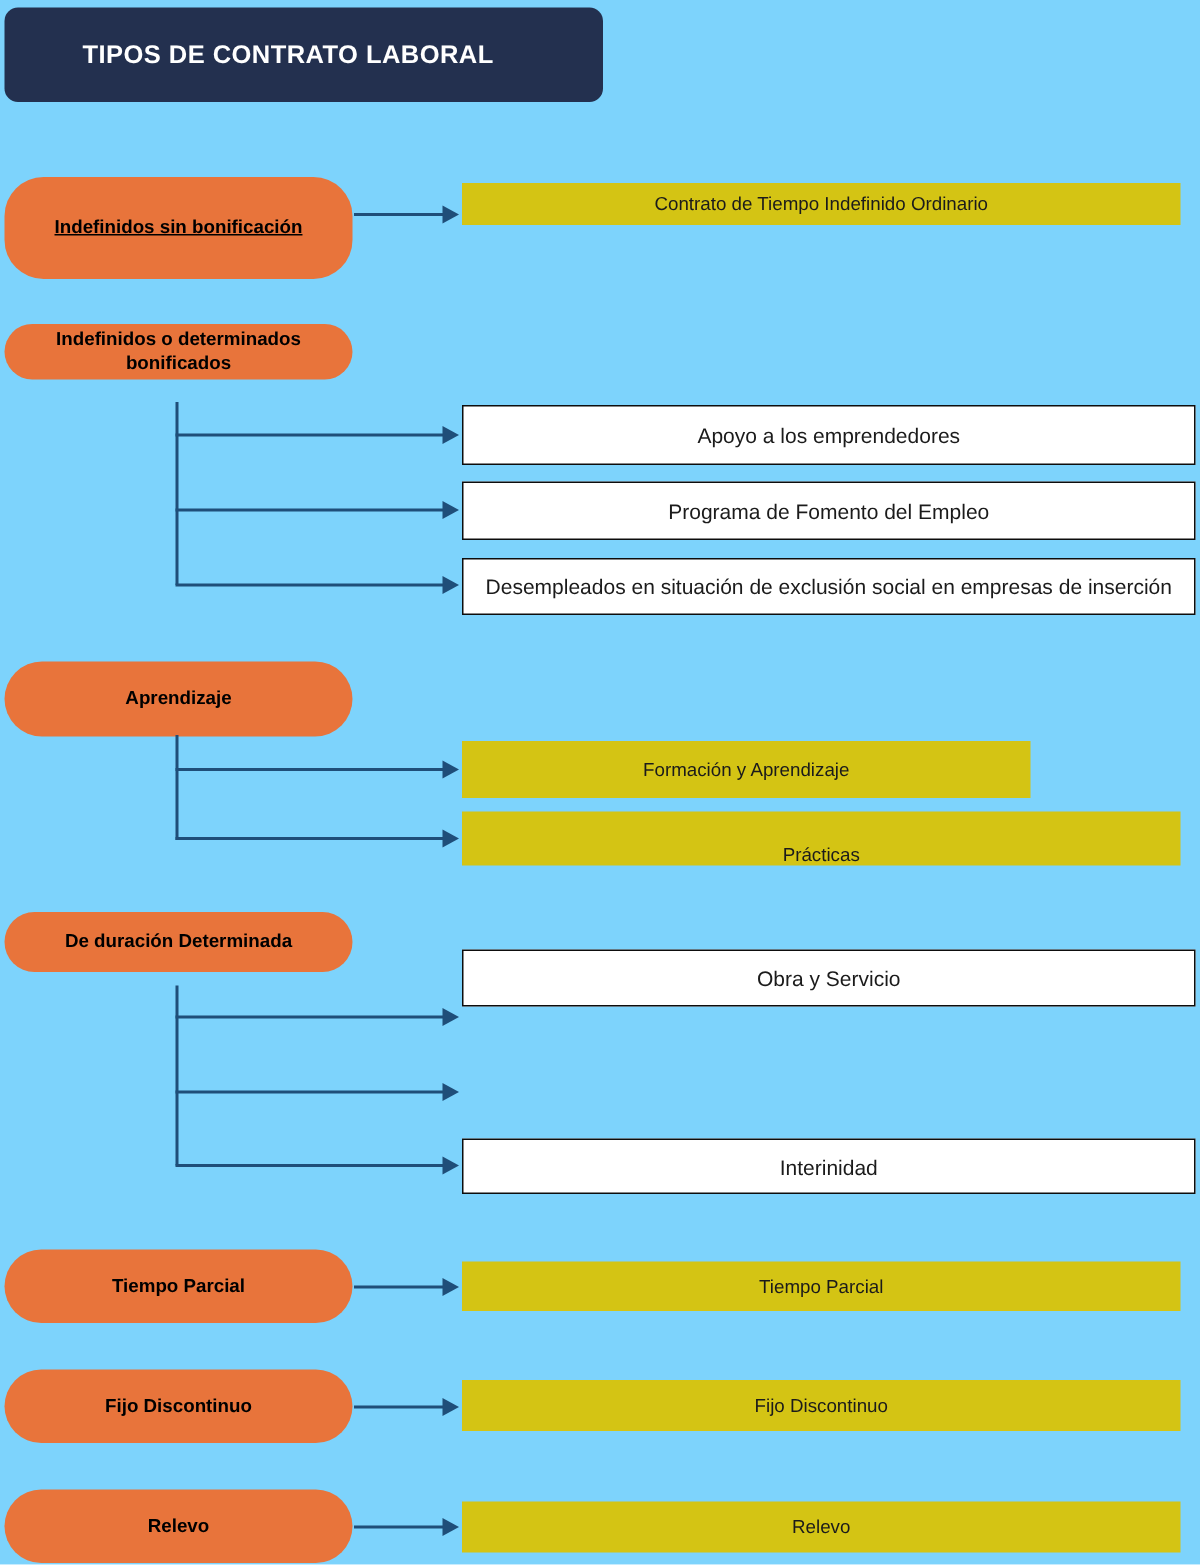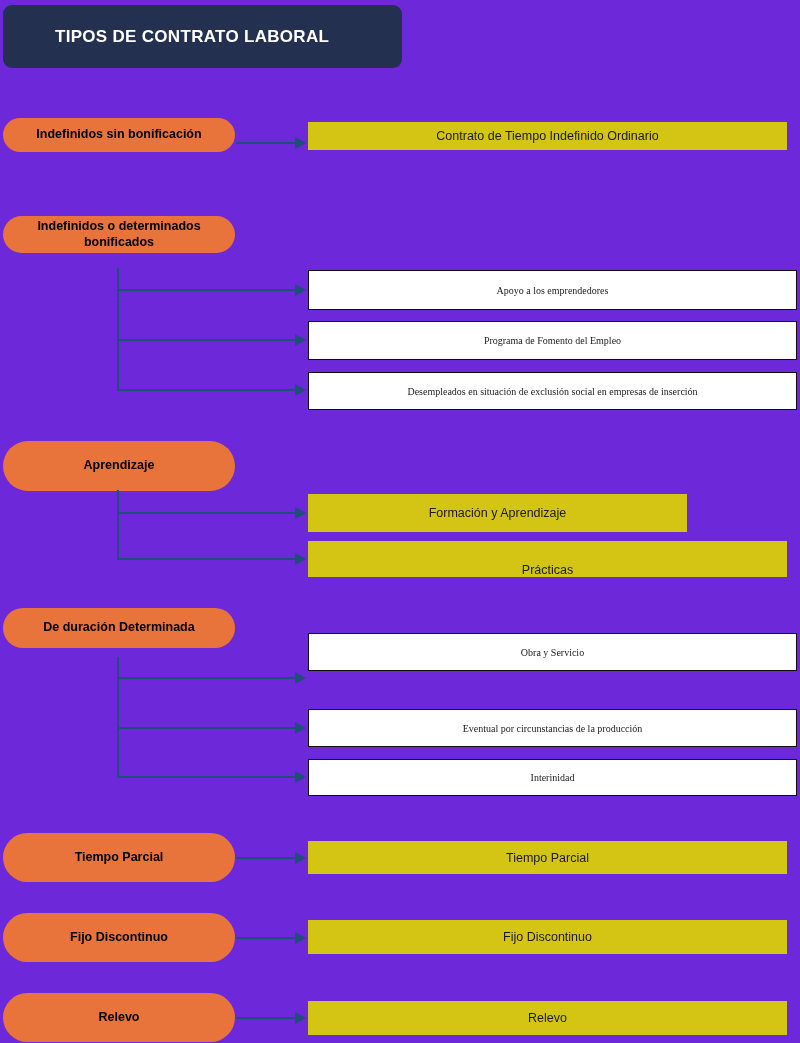--- a/index.html
+++ b/index.html
@@ -8,21 +8,21 @@
     padding: 0;
     background: #ffffff;
   }
   body {
     font-family: "Liberation Sans", sans-serif;
   }
   #canvas {
     position: relative;
     width: 800px;
     height: 1043px;
-    background: #6d28d9;
+    background: #7dd3fc;
     overflow: hidden;
   }
 
   
   .header-banner {
     position: absolute;
     left: 3px;
     top: 5px;
     width: 399px;
     height: 63px;
@@ -87,22 +87,22 @@
     width: 489px;
     background: #ffffff;
     border: 1.6px solid #0d0d0d;
     display: flex;
     align-items: center;
     justify-content: center;
     box-sizing: border-box;
   }
   .box-white .box-label {
     color: #1b1b1b;
-    font-size: 10px;
-    font-family: Liberation Serif, serif;
+    font-size: 14px;
+    font-family: Liberation Sans, sans-serif;
   }
 
   
   .conn-h {
     position: absolute;
     height: 0;
     border-top: 2px solid #1f4e79;
   }
   .conn-v {
     position: absolute;
@@ -120,21 +120,21 @@
 </style>
 </head>
 <body>
 
 <div id="canvas">
 
   <div class="header-banner">
     <span class="header-title">TIPOS DE CONTRATO LABORAL</span>
   </div>
 
-  <div class="pill" style="left:3px; top:118px; width:232px; height:34px;">
+  <div class="pill" style="left:3px; top:118px; width:232px; height:68px;text-decoration:underline;">
     <span class="pill-label">Indefinidos sin bonificación</span>
   </div>
   <div class="conn-h" style="left:236px; top:142px; width:60px;"></div>
   <div class="arrow-head" style="left:295px; top:137px;"></div>
   <div class="bar-yellow" style="left:308px; top:122px; width:479px; height:28px;">
     <span class="bar-label">Contrato de Tiempo Indefinido Ordinario</span>
   </div>
 
   <div class="pill" style="left:3px; top:216px; width:232px; height:37px;text-align:center;">
     <span class="pill-label">Indefinidos o determinados bonificados</span>
@@ -183,23 +183,20 @@
   <div class="conn-v" style="left:117px; top:657px; height:120px;"></div>
 
   <div class="conn-h" style="left:117px; top:677px; width:180px;"></div>
   <div class="arrow-head" style="left:295px; top:672px;"></div>
   <div class="box-white" style="left:308px; top:633px; width:489px; height:38px;">
     <span class="box-label">Obra y Servicio</span>
   </div>
 
   <div class="conn-h" style="left:117px; top:727px; width:180px;"></div>
   <div class="arrow-head" style="left:295px; top:722px;"></div>
-  <div class="box-white" style="left:308px; top:709px; width:489px; height:38px;">
-    <span class="box-label">Eventual por circunstancias de la producción</span>
-  </div>
 
   <div class="conn-h" style="left:117px; top:776px; width:180px;"></div>
   <div class="arrow-head" style="left:295px; top:771px;"></div>
   <div class="box-white" style="left:308px; top:759px; width:489px; height:37px;">
     <span class="box-label">Interinidad</span>
   </div>
 
   <div class="pill" style="left:3px; top:833px; width:232px; height:49px;">
     <span class="pill-label">Tiempo Parcial</span>
   </div>

